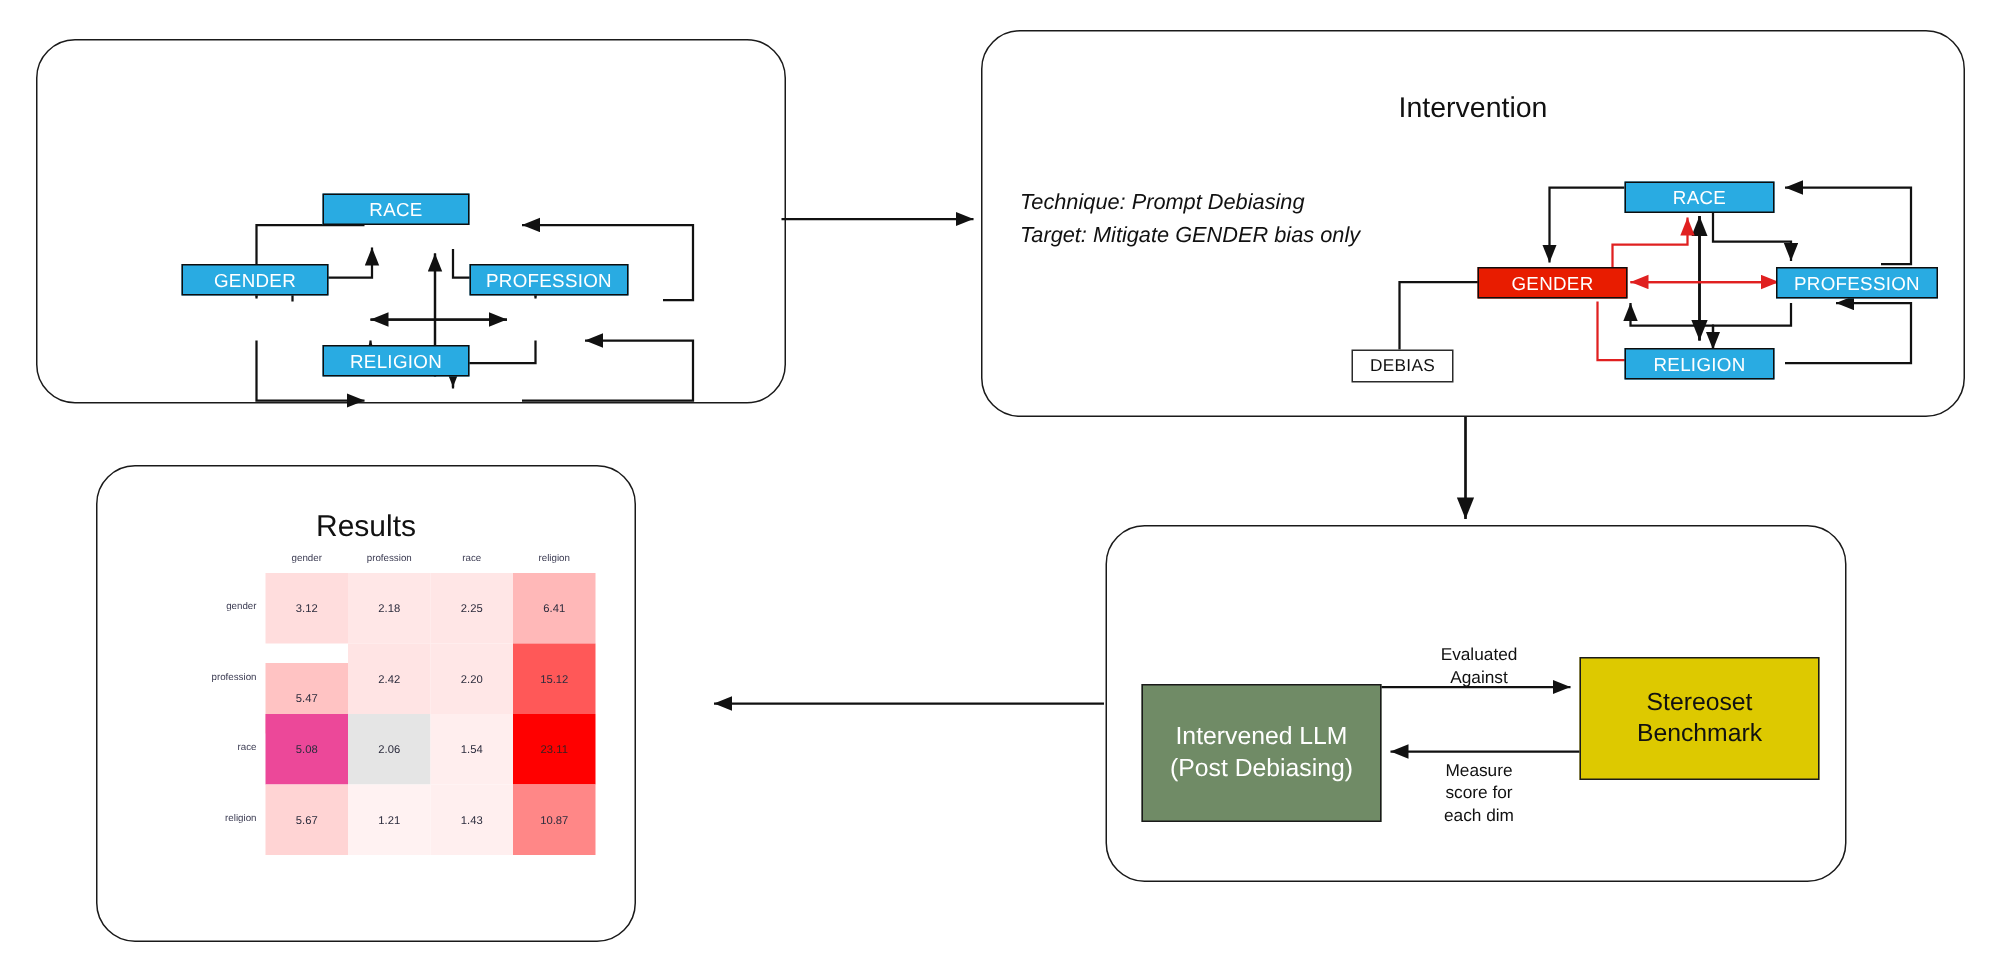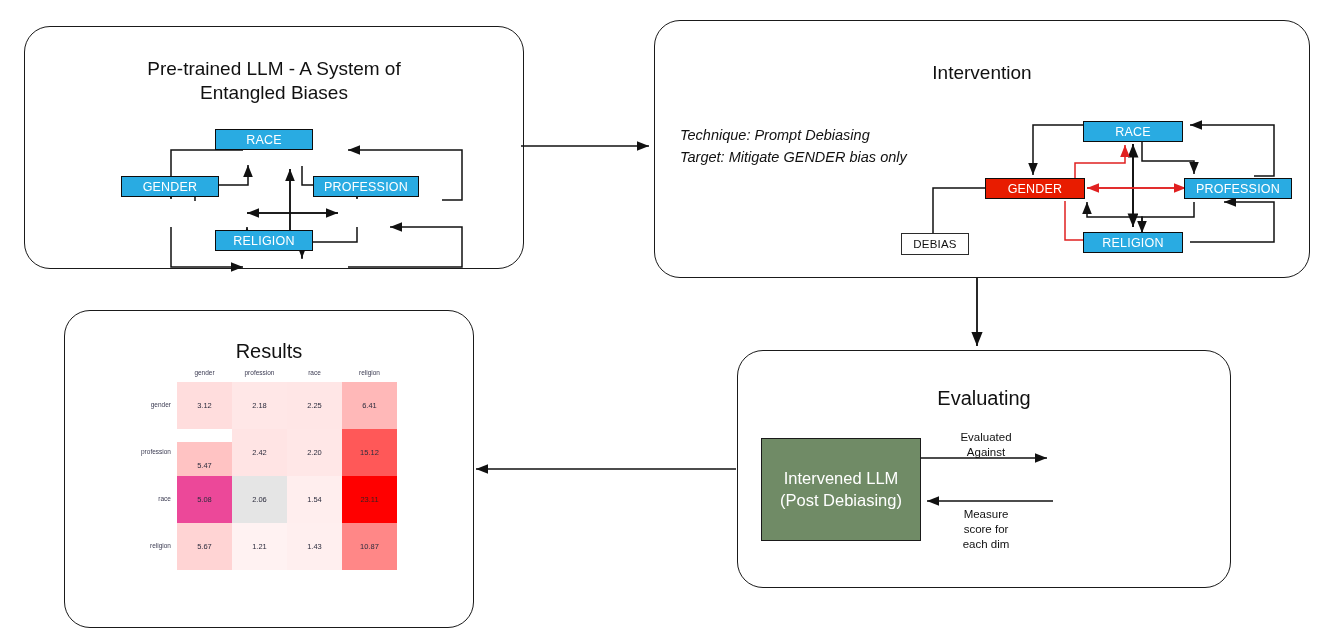--- a/index.html
+++ b/index.html
@@ -120,22 +120,20 @@
     font-size: 7.5px;
     color: #2c2c3d;
   }
 </style>
 </head>
 <body>
 
 <div id="stage">
 
   <div class="panel" style="left:24px; top:26px; width:500px; height:243px;">
-    <div class="panel-title" style="top:30px;">Pre-trained LLM - A System of
-Entangled Biases</div>
 
     <svg class="wires" width="500" height="243">
       <defs>
         <marker id="ah-k" markerWidth="9" markerHeight="9" refX="8" refY="3.2" orient="auto">
           <path d="M0,0 L8,3.2 L0,6.4 Z" fill="#111111"></path>
         </marker>
       </defs>
       <g stroke="#111111" stroke-width="1.5" fill="none" marker-end="url(#ah-k)">
 
         <path d="M218,123 L146,123 L146,172"></path>
@@ -238,25 +236,26 @@
   <svg class="wires" width="40" height="100" style="left:965px; top:278px;">
     <defs>
       <marker id="ah-c2" markerWidth="9" markerHeight="9" refX="8" refY="3.2" orient="auto">
         <path d="M0,0 L8,3.2 L0,6.4 Z" fill="#111111"></path>
       </marker>
     </defs>
     <path d="M12,0 L12,68" stroke="#111111" stroke-width="1.8" fill="none" marker-end="url(#ah-c2)"></path>
   </svg>
 
   <div class="panel" style="left:737px; top:350px; width:494px; height:238px;">
-    <div class="panel-title" style="top:35px; font-size:20px;">Evaluating</div>
-
-    <div class="bigbox green" style="left:23px; top:87px; width:160px; height:103px;">Intervened LLM
+
+    <div class="bigbox green" style="left:23px; top:105px; width:160px; height:92px;">Intervened LLM
 (Post Debiasing)</div>
 
+    <div class="bigbox yellow" style="left:315px; top:87px; width:160px; height:82px;">Stereoset
+Benchmark</div>
 
     <svg class="wires" width="494" height="238">
       <defs>
         <marker id="ah-e" markerWidth="9" markerHeight="9" refX="8" refY="3.2" orient="auto">
           <path d="M0,0 L8,3.2 L0,6.4 Z" fill="#111111"></path>
         </marker>
       </defs>
       <path d="M183,194 L309,194" transform="translate(0,-87)" stroke="#111111" stroke-width="1.5" fill="none" marker-end="url(#ah-e)"></path>
       <path d="M315,150 L189,150" stroke="#111111" stroke-width="1.5" fill="none" marker-end="url(#ah-e)"></path>
     </svg>
@@ -270,21 +269,21 @@
 
   <svg class="wires" width="270" height="24" style="left:470px; top:458px;">
     <defs>
       <marker id="ah-c3" markerWidth="9" markerHeight="9" refX="8" refY="3.2" orient="auto">
         <path d="M0,0 L8,3.2 L0,6.4 Z" fill="#111111"></path>
       </marker>
     </defs>
     <path d="M266,11 L6,11" stroke="#111111" stroke-width="1.5" fill="none" marker-end="url(#ah-c3)"></path>
   </svg>
 
-  <div class="panel" style="left:64px; top:310px; width:410px; height:318px;">
+  <div class="panel" style="left:64px; top:310px; width:360px; height:318px;">
     <div class="panel-title" style="top:28px; font-size:20px;">Results</div>
 
     <div class="heat-wrap" id="heatmap" style="left:60px; top:55px; width:330px; height:230px;">
         <div class="heat-col-label" style="left: 52px; top: 3px; width: 55px;">gender</div>
         <div class="heat-col-label" style="left: 107px; top: 3px; width: 55px;">profession</div>
         <div class="heat-col-label" style="left: 162px; top: 3px; width: 55px;">race</div>
         <div class="heat-col-label" style="left: 217px; top: 3px; width: 55px;">religion</div>
         <div class="heat-row-label" style="left: 0px; top: 34.5px; width: 46px;">gender</div>
         <div class="heat-row-label" style="left: 0px; top: 81.5px; width: 46px;">profession</div>
         <div class="heat-row-label" style="left: 0px; top: 128.5px; width: 46px;">race</div>

